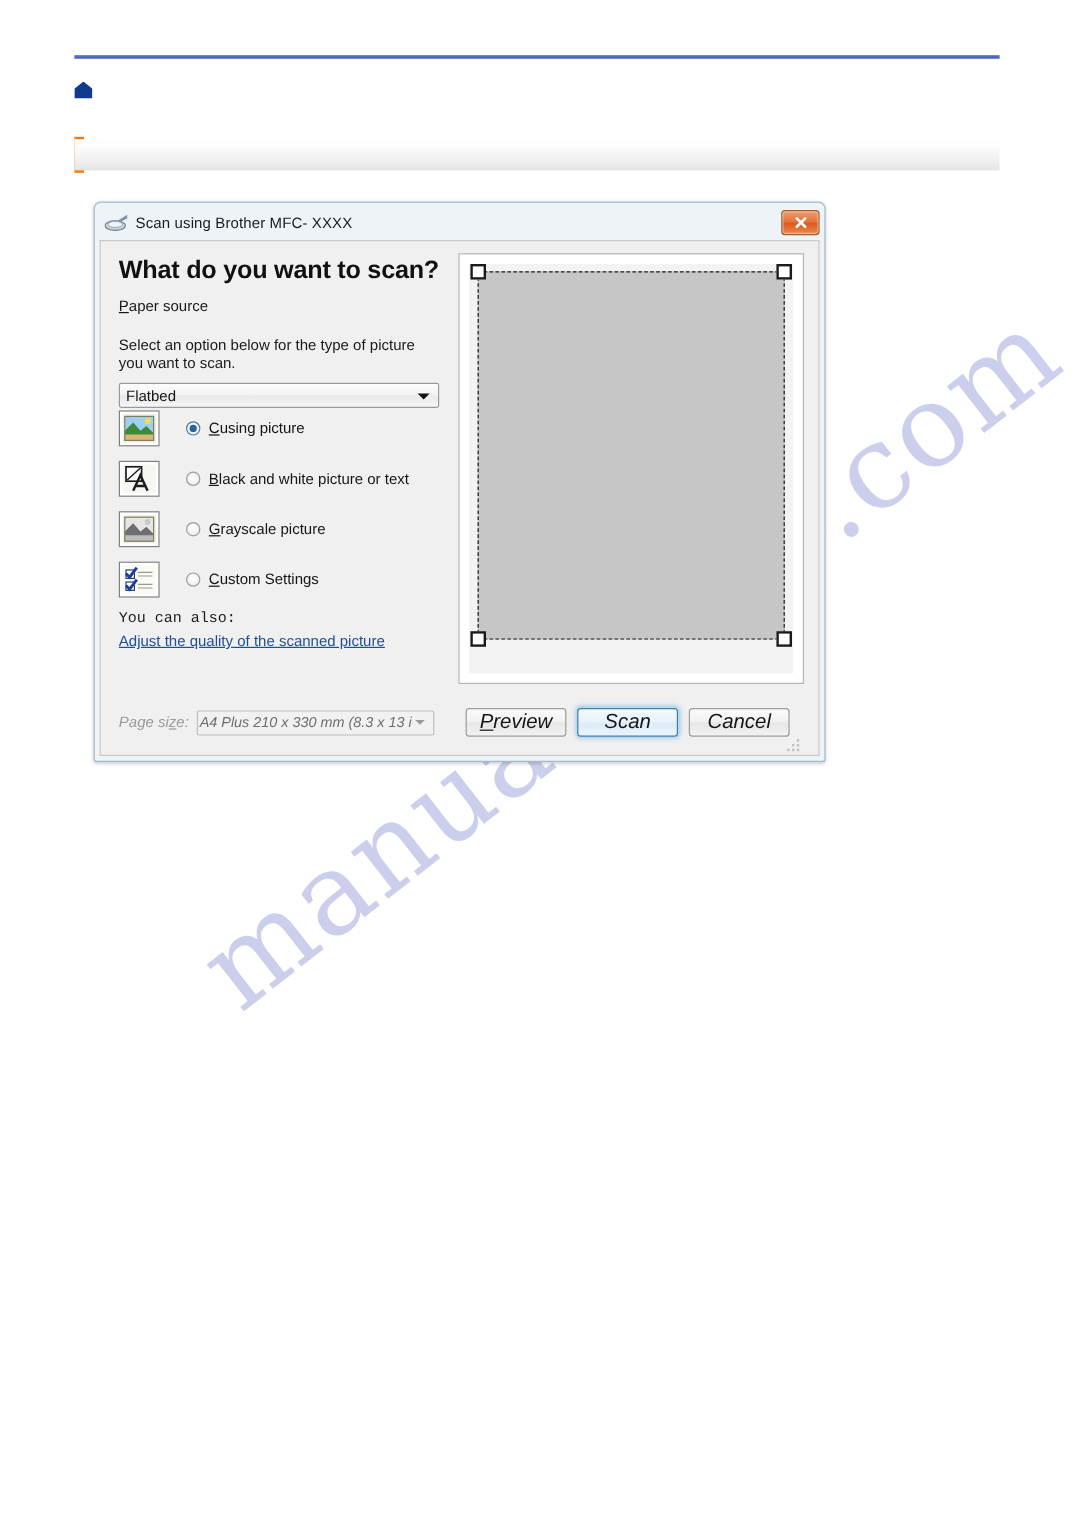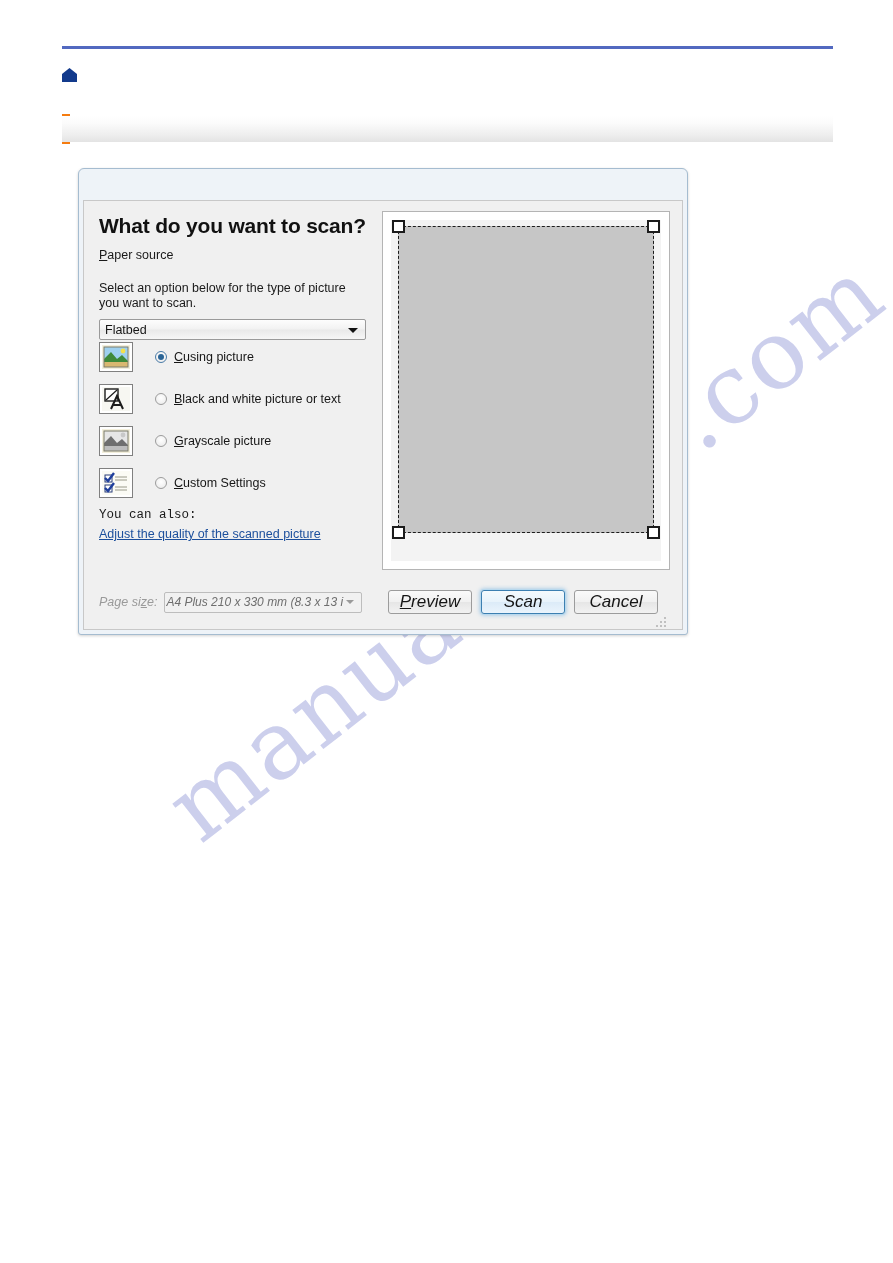--- a/index.html
+++ b/index.html
@@ -390,20 +390,35 @@
 </div>
 
 <div id="section-band-marker"></div>
 <div id="section-band"></div>
 <div id="section-band-title"></div>
 
 <div id="watermark">manualshive.com</div>
 
 <div id="scan-dialog">
 
+  <div id="dialog-titlebar">
+    <span id="scanner-icon">
+      <svg width="20" height="15" viewBox="0 0 20 15">
+        <ellipse cx="9" cy="10" rx="8.5" ry="4" fill="#c9d6e2" stroke="#6b7c8c" stroke-width="1"></ellipse>
+        <ellipse cx="9" cy="9" rx="6" ry="2.6" fill="#eef3f8" stroke="#8fa0b0" stroke-width="0.8"></ellipse>
+        <path d="M11 6 L19 1 L19 4 L13 7 Z" fill="#7f93a5"></path>
+      </svg>
+    </span>
+    <span id="dialog-title-text">Scan using Brother MFC- XXXX</span>
+    <div id="close-button">
+      <svg width="11" height="11" viewBox="0 0 11 11">
+        <path d="M2 2 L9 9 M9 2 L2 9" stroke="#ffffff" stroke-width="2.2" stroke-linecap="round"></path>
+      </svg>
+    </div>
+  </div>
 
   <div id="dialog-body">
 
     <div id="left-pane">
 
       <div id="scan-heading">What do you want to scan?</div>
 
       <div class="field-label"><span class="akey">P</span><span>aper source</span></div>
 
       <div id="picture-type-instruction">Select an option below for the type of picture you want to scan.</div>

